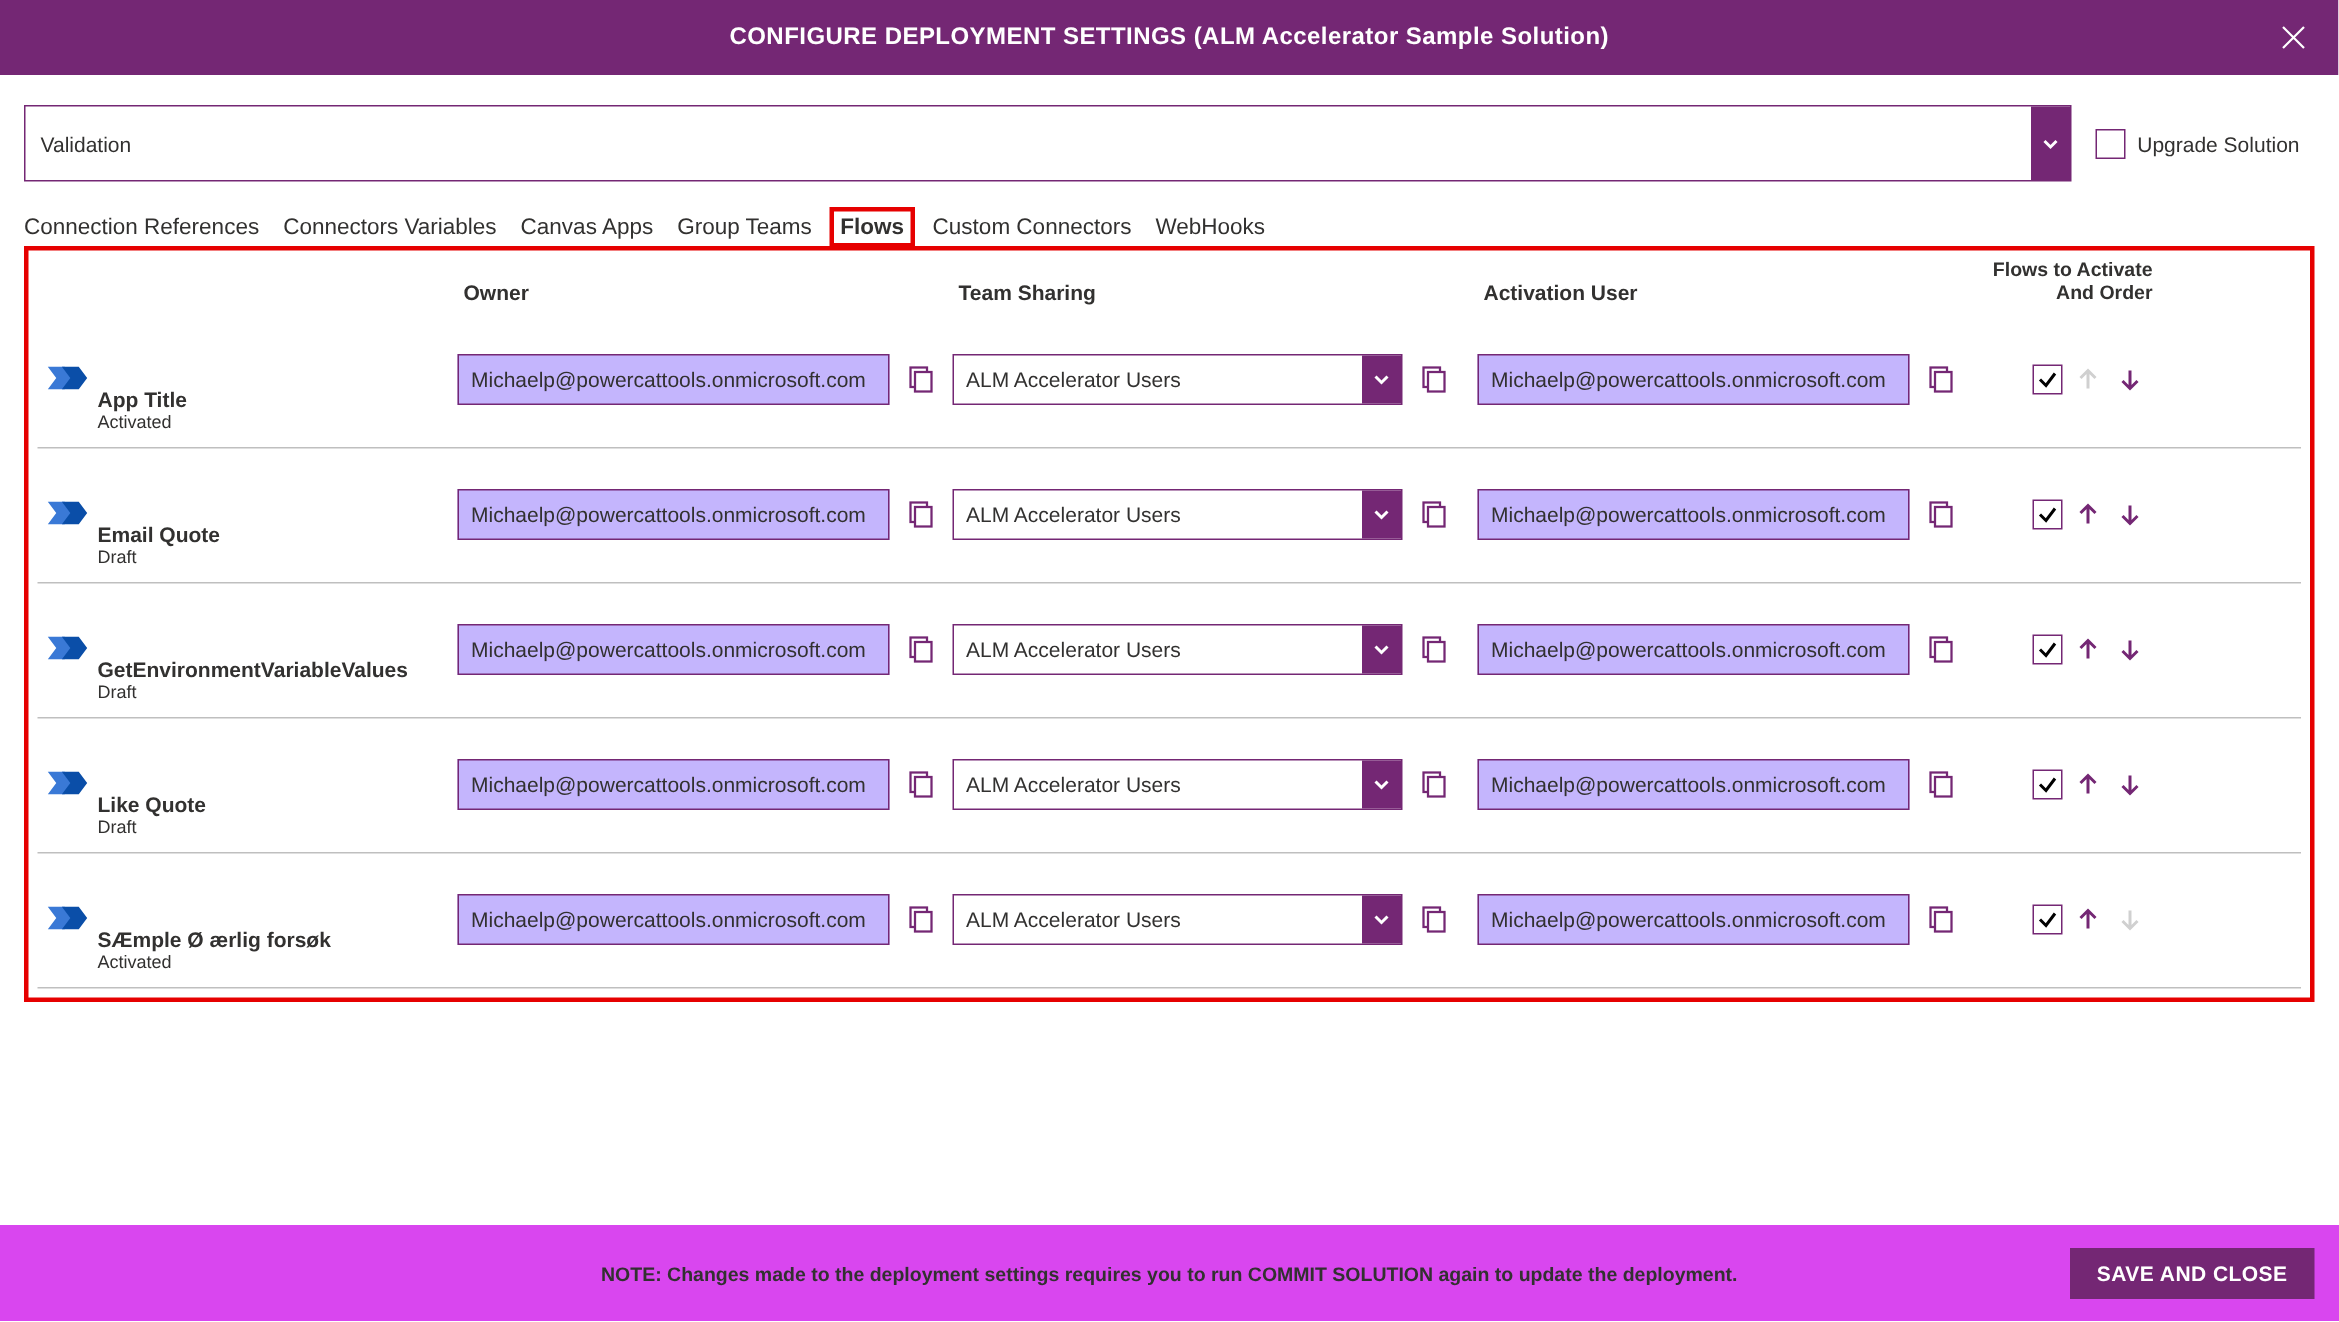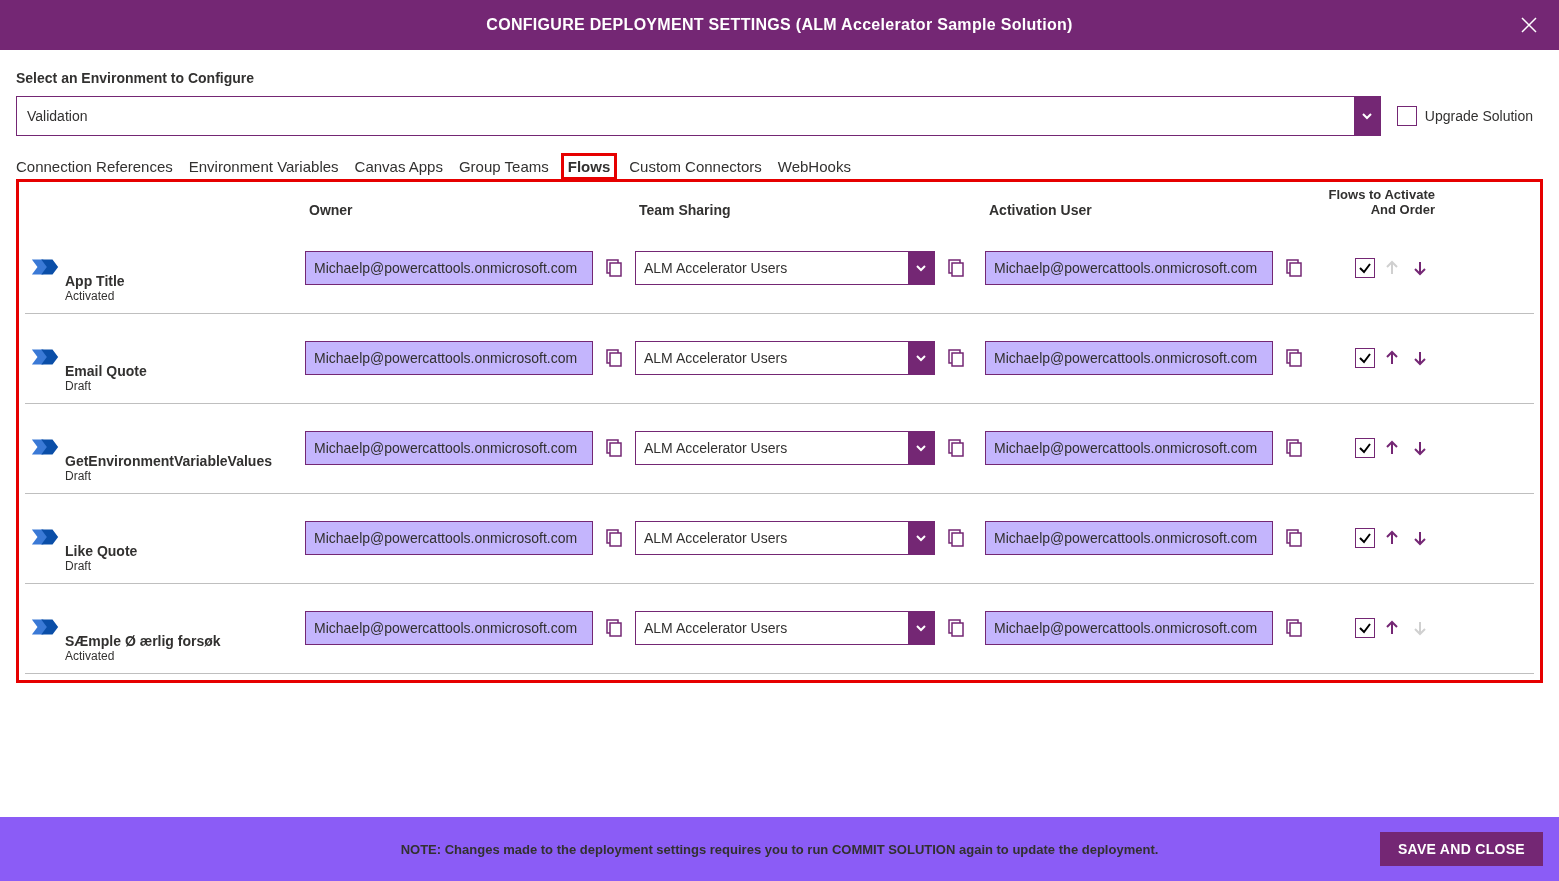--- a/index.html
+++ b/index.html
@@ -4,21 +4,21 @@
 <style>
   * { box-sizing: border-box; margin: 0; padding: 0; }
   body { font-family: "Segoe UI", Arial, sans-serif; font-size: 14px; color: #323130; background: #fff; }
   .header { background: #742774; color: #fff; height: 50px; display: flex; align-items: center; justify-content: center; position: relative; padding: 0 31px; }
   .header-title { font-size: 16px; font-weight: 600; letter-spacing: 0.3px; }
   .close-btn { position: absolute; right: 18px; top: 50%; transform: translateY(-50%); width: 24px; height: 24px; display:flex; align-items:center; justify-content:center; cursor:pointer; }
   .close-btn svg { stroke: #fff; }
   .content { padding: 20px 16px 60px 16px; }
   .sect-label { font-weight: 600; font-size: 14px; margin-bottom: 10px; display:block; }
   .env-row { display:flex; align-items:center; gap: 16px; }
-  .env-select { flex: 1; display:flex; align-items:center; border: 1px solid #742774; height: 40px; background:#fff; }
+  .env-select { flex: 1; display:flex; align-items:center; border: 1px solid #742774; height: 51px; background:#fff; }
   .env-select-text { flex:1; padding: 0 10px; font-size: 14px; }
   .env-select-arrow { width: 26px; height: 100%; background: #742774; display:flex; align-items:center; justify-content:center; }
   .env-select-arrow svg { stroke:#fff; }
   .upgrade-wrap { display:flex; align-items:center; gap:8px; padding-right: 10px; }
   .checkbox { width: 20px; height: 20px; border: 1.5px solid #742774; display:flex; align-items:center; justify-content:center; cursor:pointer; }
   .checkbox.checked svg { display:block; }
   .checkbox svg { display:none; stroke:#000; stroke-width:2; }
   .tabs { display:flex; gap: 16px; margin-top: 22px; font-size: 15px; }
   .tab { cursor:pointer; white-space:nowrap; }
   .tab.active { font-weight: 700; }
@@ -42,21 +42,21 @@
   .select-box { display:flex; align-items:center; border:1px solid #742774; height:34px; width:300px; }
   .select-box .sel-text { flex:1; padding:0 8px; font-size:14px; }
   .sel-arrow { width:26px; height:100%; background:#742774; display:flex; align-items:center; justify-content:center; }
   .copy-btn { width:24px; height:24px; display:flex; align-items:center; justify-content:center; cursor:pointer; }
   .copy-btn svg { stroke:#742774; fill:none; }
   .order-cell { display:flex; align-items:center; gap:6px; justify-content:flex-end; padding-right:4px;}
   .arrow-btn { width:22px; height:22px; display:flex; align-items:center; justify-content:center; cursor:pointer; }
   .arrow-btn svg { stroke:#742774; stroke-width:2; }
   .arrow-btn.disabled svg { stroke:#d0d0d0; }
   .arrow-btn.disabled { cursor:default; }
-  .footer { position:fixed; bottom:0; left:0; right:0; height:64px; display:flex; align-items:center; justify-content:center; background:#8b5cf6; }
+  .footer { position:fixed; bottom:0; left:0; right:0; height:64px; display:flex; align-items:center; justify-content:center; background:#d946ef; }
   .footer-note { font-size:13px; font-weight:600; color:#323130; text-align:center;}
   .save-btn { position:absolute; right:16px; background:#742774; color:#fff; border:none; height:34px; padding:0 18px; font-size:14px; font-weight:600; cursor:pointer; letter-spacing:0.3px; }
   .col-owner, .col-team, .col-act { padding-left: 4px; }
   .cell-owner { width:330px; }
   .cell-team  { width:350px; }
   .cell-actu  { width:330px; }
   .cell-name  { width:240px; padding-right:8px; }
   .cell-iconc { width:40px; display:flex; justify-content:center;}
   .cell-order { flex: 0 0 120px; }
 </style>
@@ -66,41 +66,40 @@
 <div class="header">
   <span class="header-title">CONFIGURE DEPLOYMENT SETTINGS (ALM Accelerator Sample Solution)</span>
   <span class="close-btn">
     <svg width="20" height="20" viewBox="0 0 20 20" fill="none">
         <path d="M3 3 L17 17 M17 3 L3 17" stroke-width="1.5"></path>
       </svg>
   </span>
 </div>
 
 <div class="content">
-  <label class="sect-label">Select an Environment to Configure</label>
   <div class="env-row">
     <div class="env-select">
       <span class="env-select-text">Validation</span>
       <span class="env-select-arrow">
         <svg width="14" height="14" viewBox="0 0 14 14" fill="none">
             <path d="M3 5 L7 9 L11 5" stroke-width="2"></path>
           </svg>
       </span>
     </div>
     <div class="upgrade-wrap">
       <span class="checkbox">
         
       </span>
       <span>Upgrade Solution</span>
     </div>
   </div>
 
   <div class="tabs">
     <span class="tab">Connection References</span>
-    <span class="tab">Environment Variables</span>
+    <span class="tab">Connectors Variables</span>
     <span class="tab">Canvas Apps</span>
     <span class="tab">Group Teams</span>
     <span class="tab active tab-highlight">Flows</span>
     <span class="tab">Custom Connectors</span>
     <span class="tab">WebHooks</span>
   </div>
 
   <div class="grid-wrap">
     <div class="grid-head">
       <div class="col-icon"></div>

